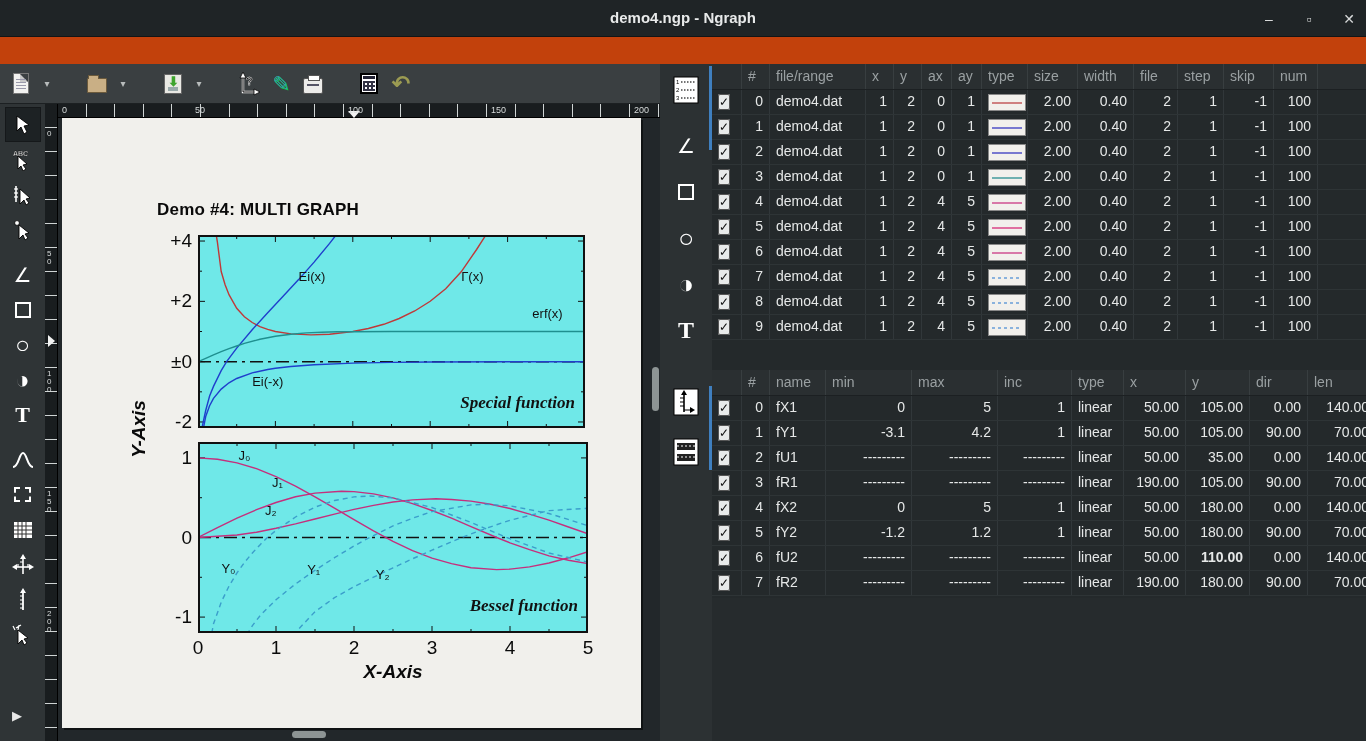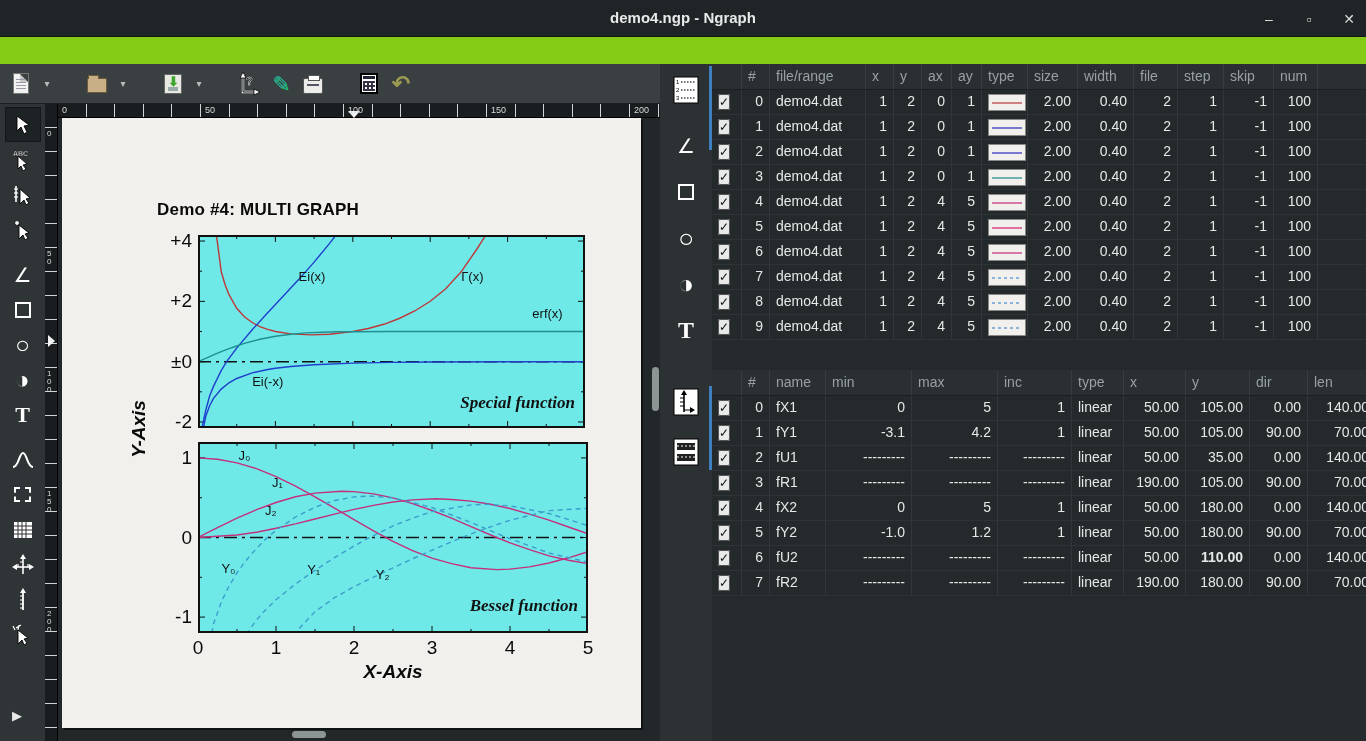--- a/index.html
+++ b/index.html
@@ -1,18 +1,18 @@
 <!DOCTYPE html>
 <html><head>
 <meta charset="utf-8">
 <style>
   * { box-sizing: border-box; margin: 0; padding: 0; }
   html,body { background:#1a1e20; }
   body { font-family:"Liberation Sans", sans-serif; }
-  #root { position:relative; width:1366px; height:741px; overflow:hidden; background:#84cc16; }
+  #root { position:relative; width:1366px; height:741px; overflow:hidden; background:#c2410c; }
 
   
   .titlebar { position:absolute; left:0; top:0; width:1366px; height:37px; background:#1f2426; border-bottom:1px solid #121516; }
   .titlebar .wtitle { position:absolute; left:0; right:0; top:9px; text-align:center; color:#e8eaea; font-size:15px; font-weight:bold; }
   .winbtns { position:absolute; right:8px; top:0; height:37px; display:flex; align-items:center; gap:22px; }
   .winbtn { color:#d8dada; font-size:14px; width:18px; text-align:center; cursor:default; }
 
   
   .menubar { position:absolute; left:0; top:37px; width:1366px; height:27px; background:#303537; display:flex; align-items:center; padding-left:8px; gap:0; }
   .menuitem { color:#e4e6e6; font-size:14px; padding:4px 11px; }
@@ -247,21 +247,21 @@
       <span class="lbl" style="top: 386px;">1
 5
 0</span>
       <span class="lbl" style="top: 506px;">2
 0
 0</span>
     </div>
   <div class="hruler" id="hruler">
     <div class="hmarker" style="left:290px;"></div>
   <span class="lbl" style="left: 4px;">0</span>
-      <span class="lbl" style="left: 147px;">50</span>
+      <span class="lbl" style="left: 137px;">50</span>
       <span class="lbl" style="left: 290px;">100</span>
       <span class="lbl" style="left: 433px;">150</span>
       <span class="lbl" style="left: 576px;">200</span>
     </div>
 
   <div class="canvas">
     <div class="page">
       <div class="page-title">Demo #4: MULTI GRAPH</div>
       <div class="plot" id="plot0" style="left:136px; top:117px;">
           <svg width="387" height="193" style="overflow: hidden;">
@@ -738,21 +738,21 @@
           <div class="c" style="width: 52px; flex: 0 0 52px;">linear</div>
           <div class="c num" style="width: 62px; flex: 0 0 62px;">50.00</div>
           <div class="c num" style="width: 64px; flex: 0 0 64px;">180.00</div>
           <div class="c num" style="width: 58px; flex: 0 0 58px;">0.00</div>
           <div class="c num" style="width: 68px; flex: 0 0 68px;">140.00</div>
         </div>
         <div class="row">
           <div class="c" style="width: 30px; flex: 0 0 30px;"><span class="cb">✓</span></div>
           <div class="c num" style="width: 28px; flex: 0 0 28px;">5</div>
           <div class="c" style="width: 56px; flex: 0 0 56px;">fY2</div>
-          <div class="c num" style="width: 86px; flex: 0 0 86px;">-1.0</div>
+          <div class="c num" style="width: 86px; flex: 0 0 86px;">-1.2</div>
           <div class="c num" style="width: 86px; flex: 0 0 86px;">1.2</div>
           <div class="c num" style="width: 74px; flex: 0 0 74px;">1</div>
           <div class="c" style="width: 52px; flex: 0 0 52px;">linear</div>
           <div class="c num" style="width: 62px; flex: 0 0 62px;">50.00</div>
           <div class="c num" style="width: 64px; flex: 0 0 64px;">180.00</div>
           <div class="c num" style="width: 58px; flex: 0 0 58px;">90.00</div>
           <div class="c num" style="width: 68px; flex: 0 0 68px;">70.00</div>
         </div>
         <div class="row">
           <div class="c" style="width: 30px; flex: 0 0 30px;"><span class="cb">✓</span></div>

